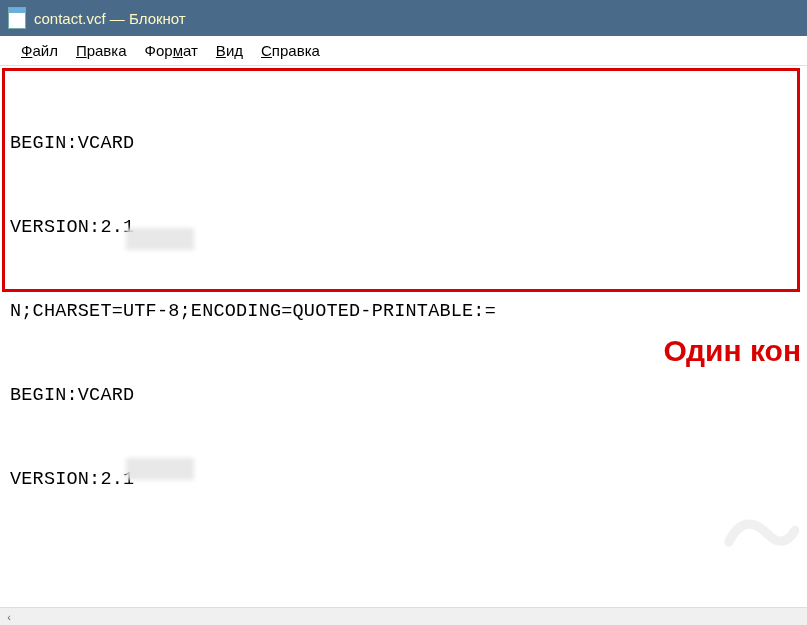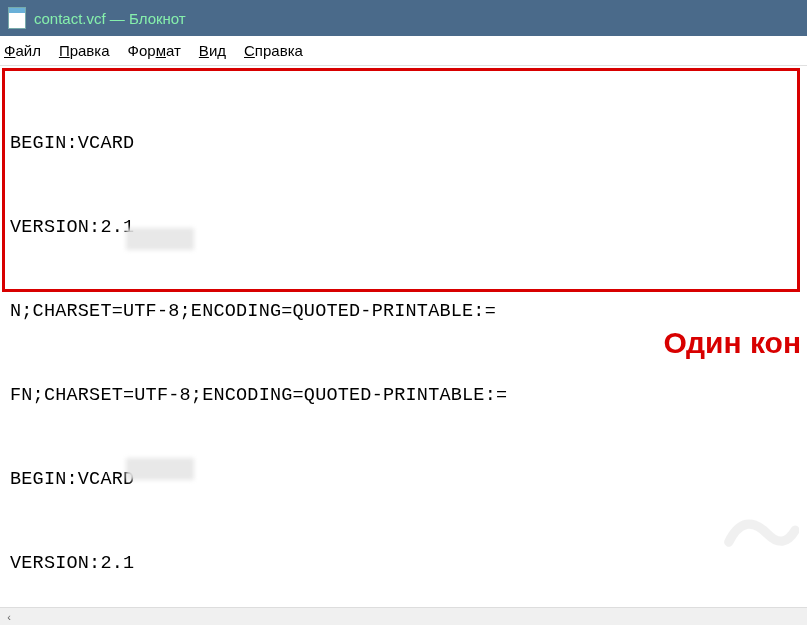--- a/index.html
+++ b/index.html
@@ -7,21 +7,21 @@
       font-family: "Segoe UI", Tahoma, sans-serif;
       background: #fff;
       width: 807px;
       height: 625px;
       overflow: hidden;
       position: relative;
     }
     .titlebar {
       height: 36px;
       background: #4a6a8a;
-      color: #86efac;
+      color: #fef9c3;
       display: flex;
       align-items: center;
       padding-left: 8px;
       font-size: 15px;
     }
     .titlebar-icon {
       width: 18px;
       height: 22px;
       margin-right: 8px;
       display: inline-block;
@@ -34,21 +34,21 @@
       position: absolute;
       top: 0; left: 0; right: 0;
       height: 5px;
       background: #6ab0d8;
     }
     .menubar {
       height: 30px;
       background: #fff;
       display: flex;
       align-items: center;
-      padding-left: 4px;
+      padding-left: 21px;
       font-size: 15px;
       border-bottom: 1px solid #e0e0e0;
     }
     .menu-item {
       margin-right: 18px;
       cursor: pointer;
       color: #000;
     }
     .menu-item .underline {
       text-decoration: underline;
@@ -128,34 +128,33 @@
 <div class="menubar">
   <span class="menu-item"><span class="underline">Ф</span><span>айл</span></span>
   <span class="menu-item"><span class="underline">П</span><span>равка</span></span>
   <span class="menu-item"><span>Фор</span><span class="underline">м</span><span>ат</span></span>
   <span class="menu-item"><span class="underline">В</span><span>ид</span></span>
   <span class="menu-item"><span class="underline">С</span><span>правка</span></span>
 </div>
 
 <div class="editor-container">
   <div class="red-box" style="top:2px; left:2px; width:798px; height:224px;"></div>
-  <div class="annotation" style="top:260px; right:6px;">Один кон</div>
+  <div class="annotation" style="top:268px; right:6px;">Один кон</div>
 
   <div class="blurspot" style="top:162px; left:126px; width:68px; height:22px;"></div>
   <div class="blurspot" style="top:392px; left:126px; width:68px; height:22px;"></div>
 
   <svg class="watermark" width="78" height="78" viewBox="0 0 100 100">
     <path d="M10 50 Q 30 10 60 40 Q 80 60 95 35" stroke="#888" stroke-width="12" fill="none" stroke-linecap="round"></path>
   </svg>
 
   <div class="editor">
 <span class="line">BEGIN:VCARD</span>
 <span class="line">VERSION:2.1</span>
 <span class="line">N;CHARSET=UTF-8;ENCODING=QUOTED-PRINTABLE:=</span>
-<span class="line">FN;CHARSET=UTF-8;ENCODING=QUOTED-PRINTABLE:=</span>
 <span class="line">BEGIN:VCARD</span>
 <span class="line">VERSION:2.1</span>
 
 
 
 
 
 
 
   </div>

